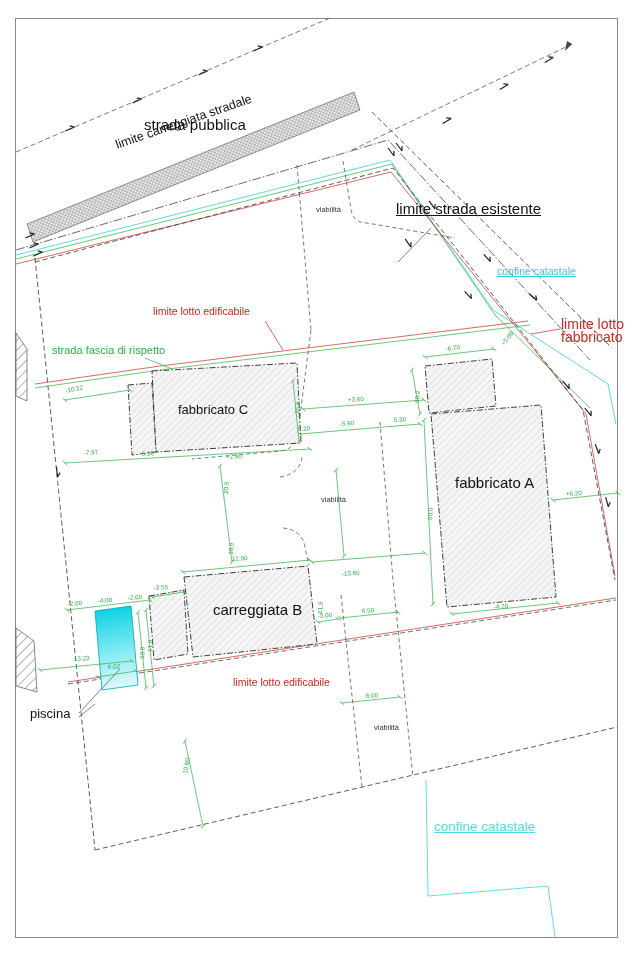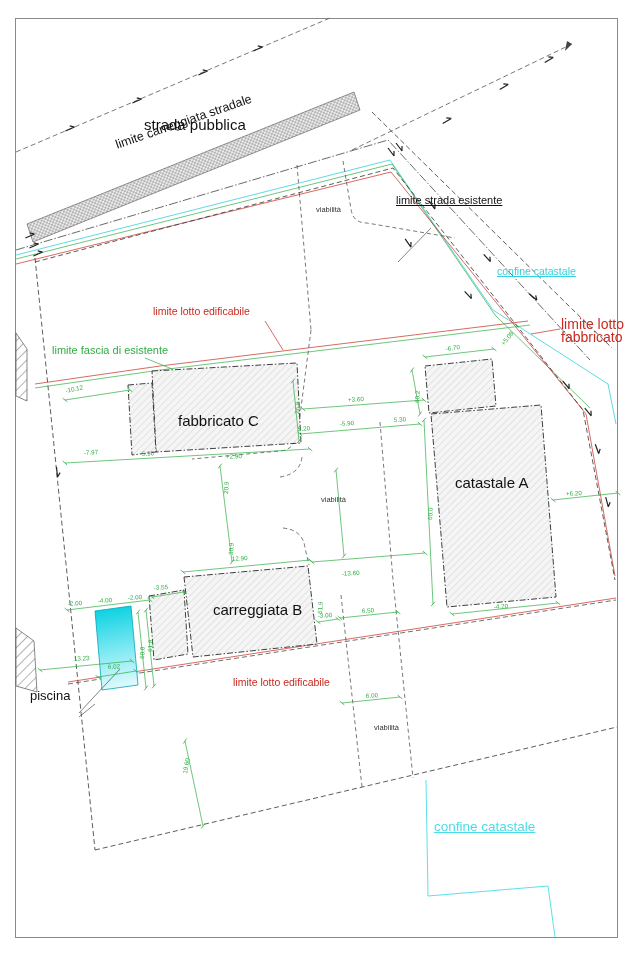--- a/index.html
+++ b/index.html
@@ -2,30 +2,30 @@
 <html><head>
 <meta charset="utf-8">
 <style>
   html,body{margin:0;padding:0;background:#fff;}
   #page{position:relative;width:633px;height:960px;background:#ffffff;overflow:hidden;
         font-family:"Liberation Sans",sans-serif;}
   #plan-svg{position:absolute;left:0;top:0;}
   .lbl{position:absolute;white-space:nowrap;color:#111;}
   .l-strada{left:108px;top:116px;font-size:15px;margin-left:36px;}
   .l-carr{left:116px;top:138px;font-size:12.5px;transform:rotate(-19deg);transform-origin:left center;}
-  .l-esist{left:396px;top:194px;font-size:11px;text-decoration:underline;}
+  .l-esist{left:396px;top:200px;font-size:15px;text-decoration:underline;}
   .l-conf-t{left:497px;top:265px;font-size:10.5px;color:#35d0dd;text-decoration:underline;}
   .l-lotto-l{left:153px;top:305px;font-size:10.5px;color:#c9291f;}
   .l-lotto-r{left:561px;top:318px;font-size:14px;color:#c9291f;line-height:13px;}
   .l-fascia{left:52px;top:344px;font-size:11px;color:#2fae44;}
-  .l-fabc{left:178px;top:412px;font-size:15px;}
+  .l-fabc{left:178px;top:402px;font-size:13px;}
   .l-faba{left:455px;top:474px;font-size:15px;}
   .l-fabb{left:213px;top:601px;font-size:15px;}
   .l-lotto-b{left:233px;top:676px;font-size:10.5px;color:#c9291f;}
-  .l-piscina{left:30px;top:688px;font-size:13px;}
+  .l-piscina{left:30px;top:706px;font-size:13px;}
   .l-conf-b{left:434px;top:819px;font-size:13.5px;color:#4adde8;text-decoration:underline;}
   .viab{font-size:7.5px;fill:#333;font-family:"Liberation Sans",sans-serif;}
   .dimtxt{font-size:6.3px;fill:#2fae44;font-family:"Liberation Sans",sans-serif;}
   .thin{fill:none;stroke-width:0.8;}
 </style>
 </head>
 <body>
 
 <div id="page">
 
@@ -240,21 +240,21 @@
 
   <div class="lbl l-strada">strada pubblica</div>
   <div class="lbl l-carr">limite carreggiata stradale</div>
   <div class="lbl l-esist">limite strada esistente</div>
   <div class="lbl l-conf-t">confine catastale</div>
   <div class="lbl l-lotto-l">limite lotto edificabile</div>
   <div class="lbl l-lotto-r">
     <div>limite lotto</div>
     <div>fabbricato</div>
   </div>
-  <div class="lbl l-fascia">limite fascia di esistente</div>
+  <div class="lbl l-fascia">strada fascia di rispetto</div>
   <div class="lbl l-fabc">fabbricato C</div>
-  <div class="lbl l-faba">catastale A</div>
+  <div class="lbl l-faba">fabbricato A</div>
   <div class="lbl l-fabb">carreggiata B</div>
   <div class="lbl l-lotto-b">limite lotto edificabile</div>
   <div class="lbl l-piscina">piscina</div>
   <div class="lbl l-conf-b">confine catastale</div>
 
 </div>
 
 </body></html>

